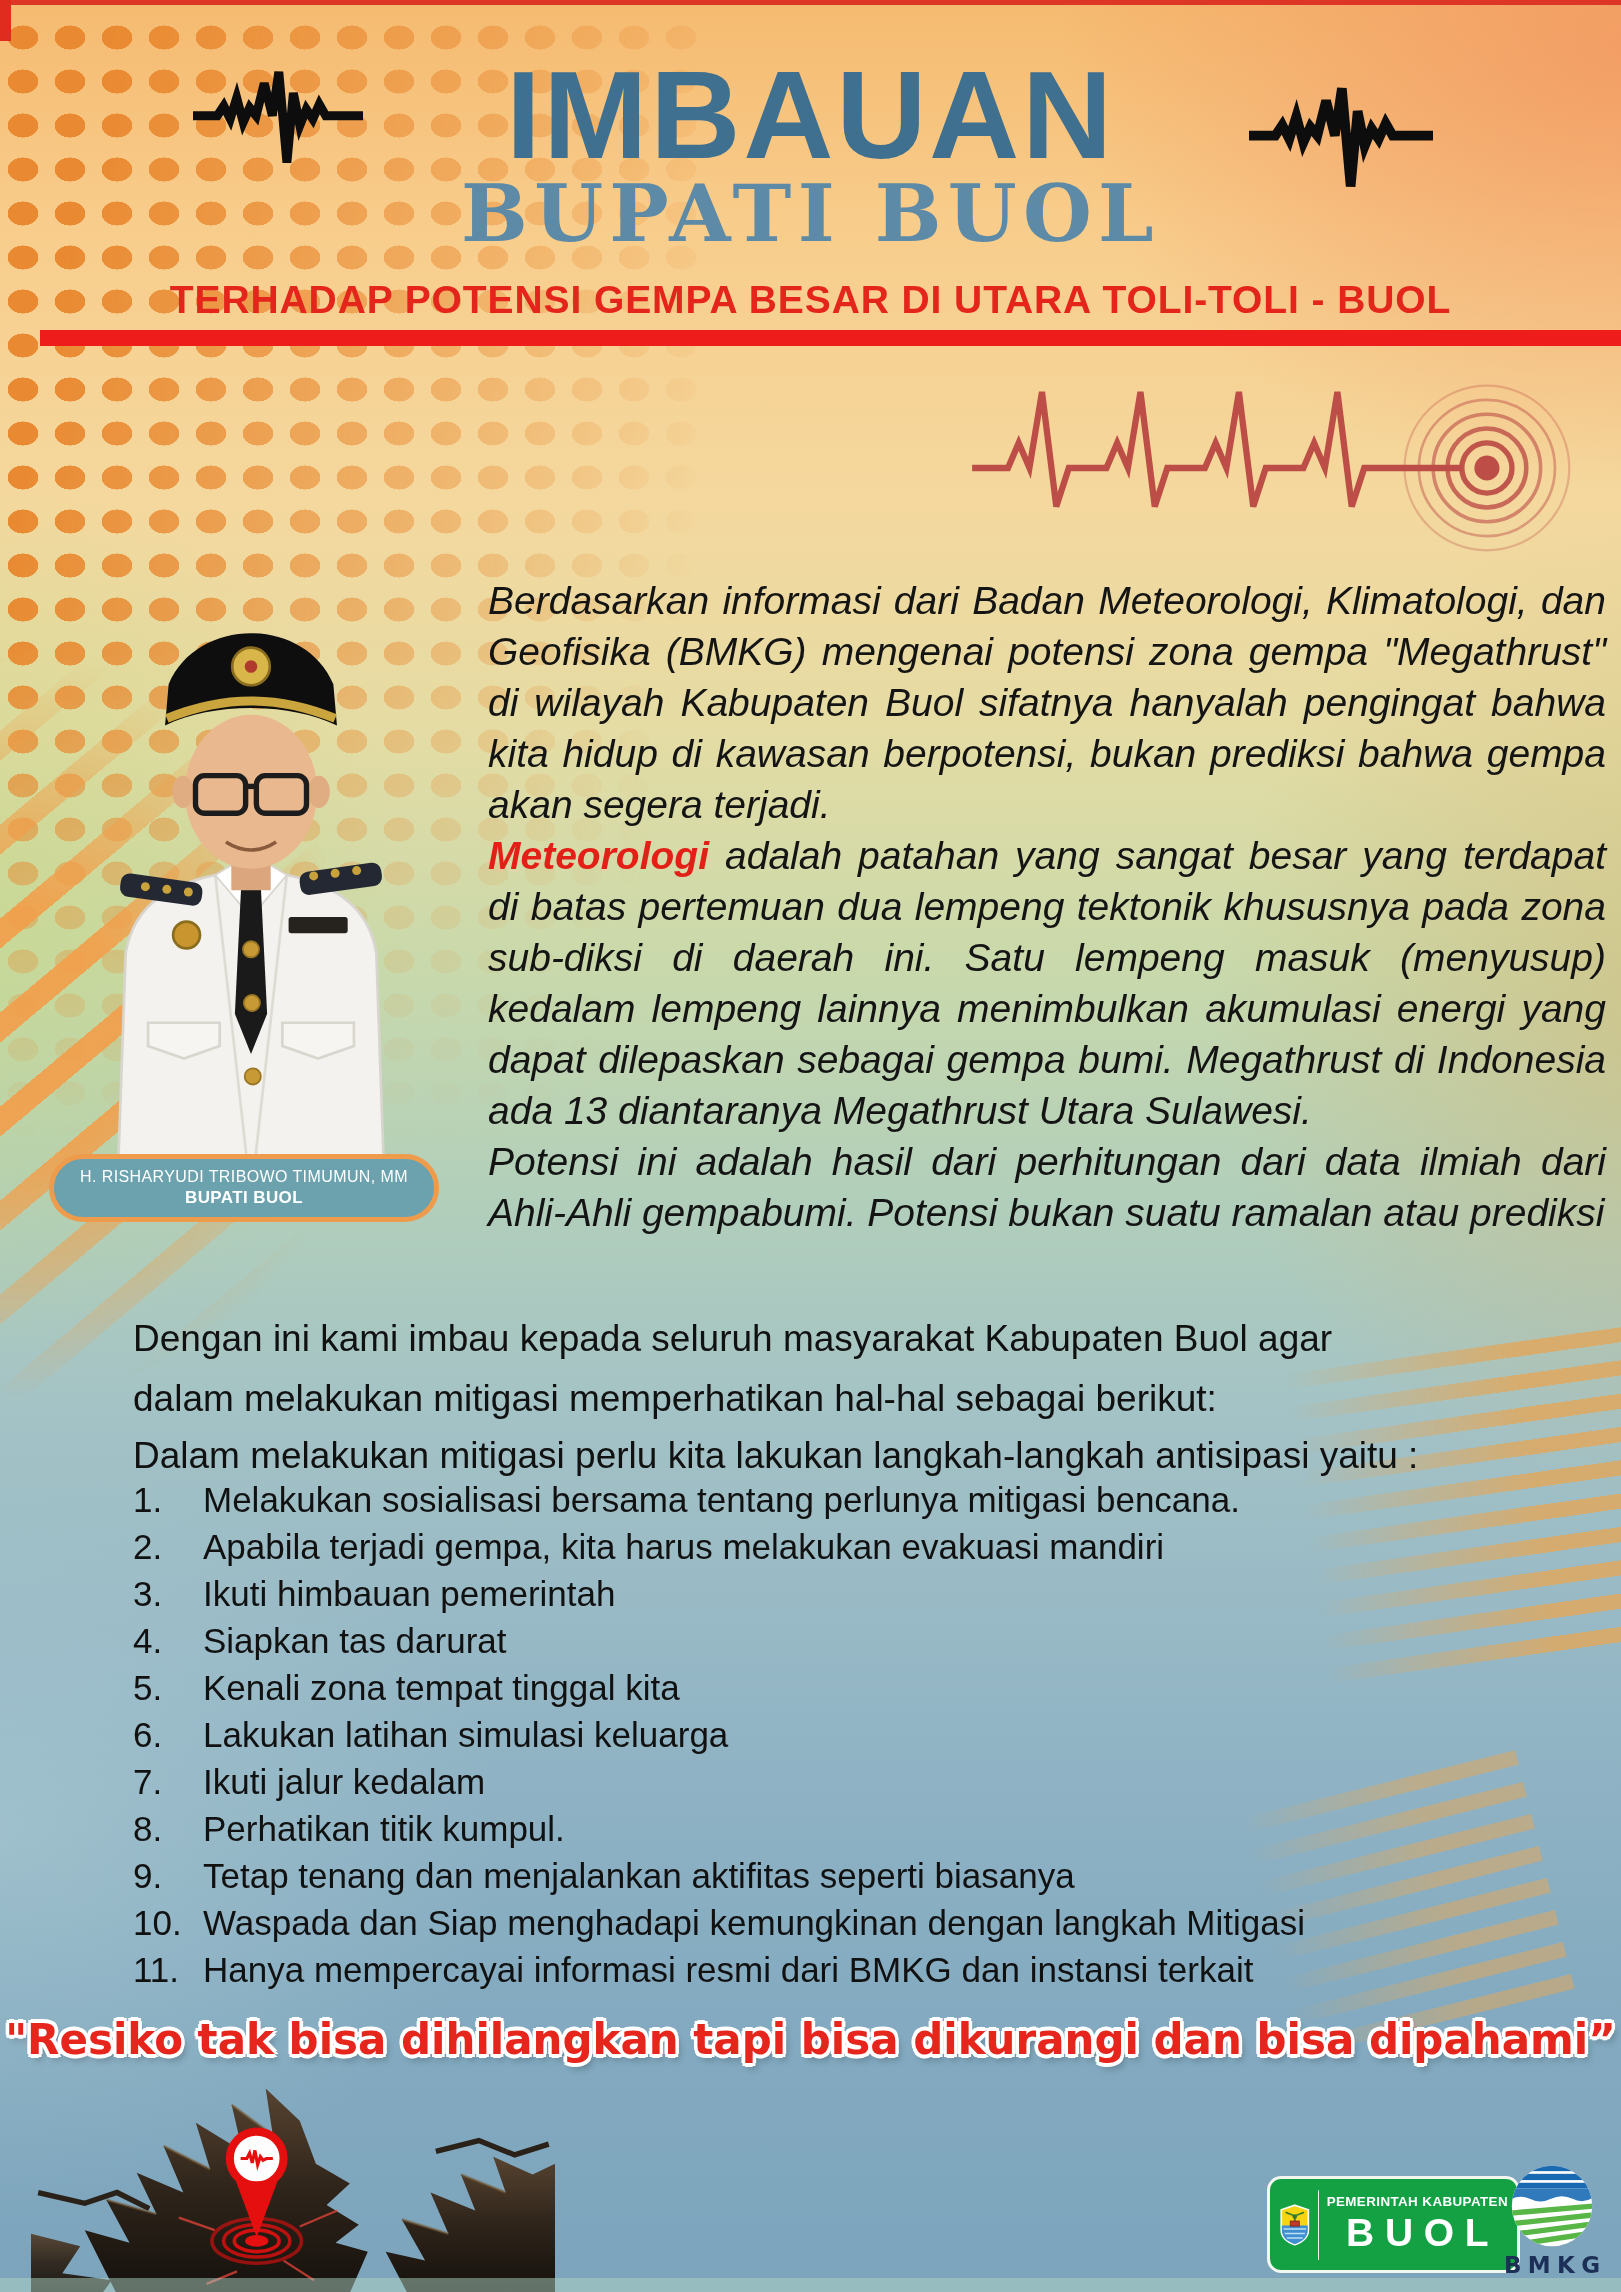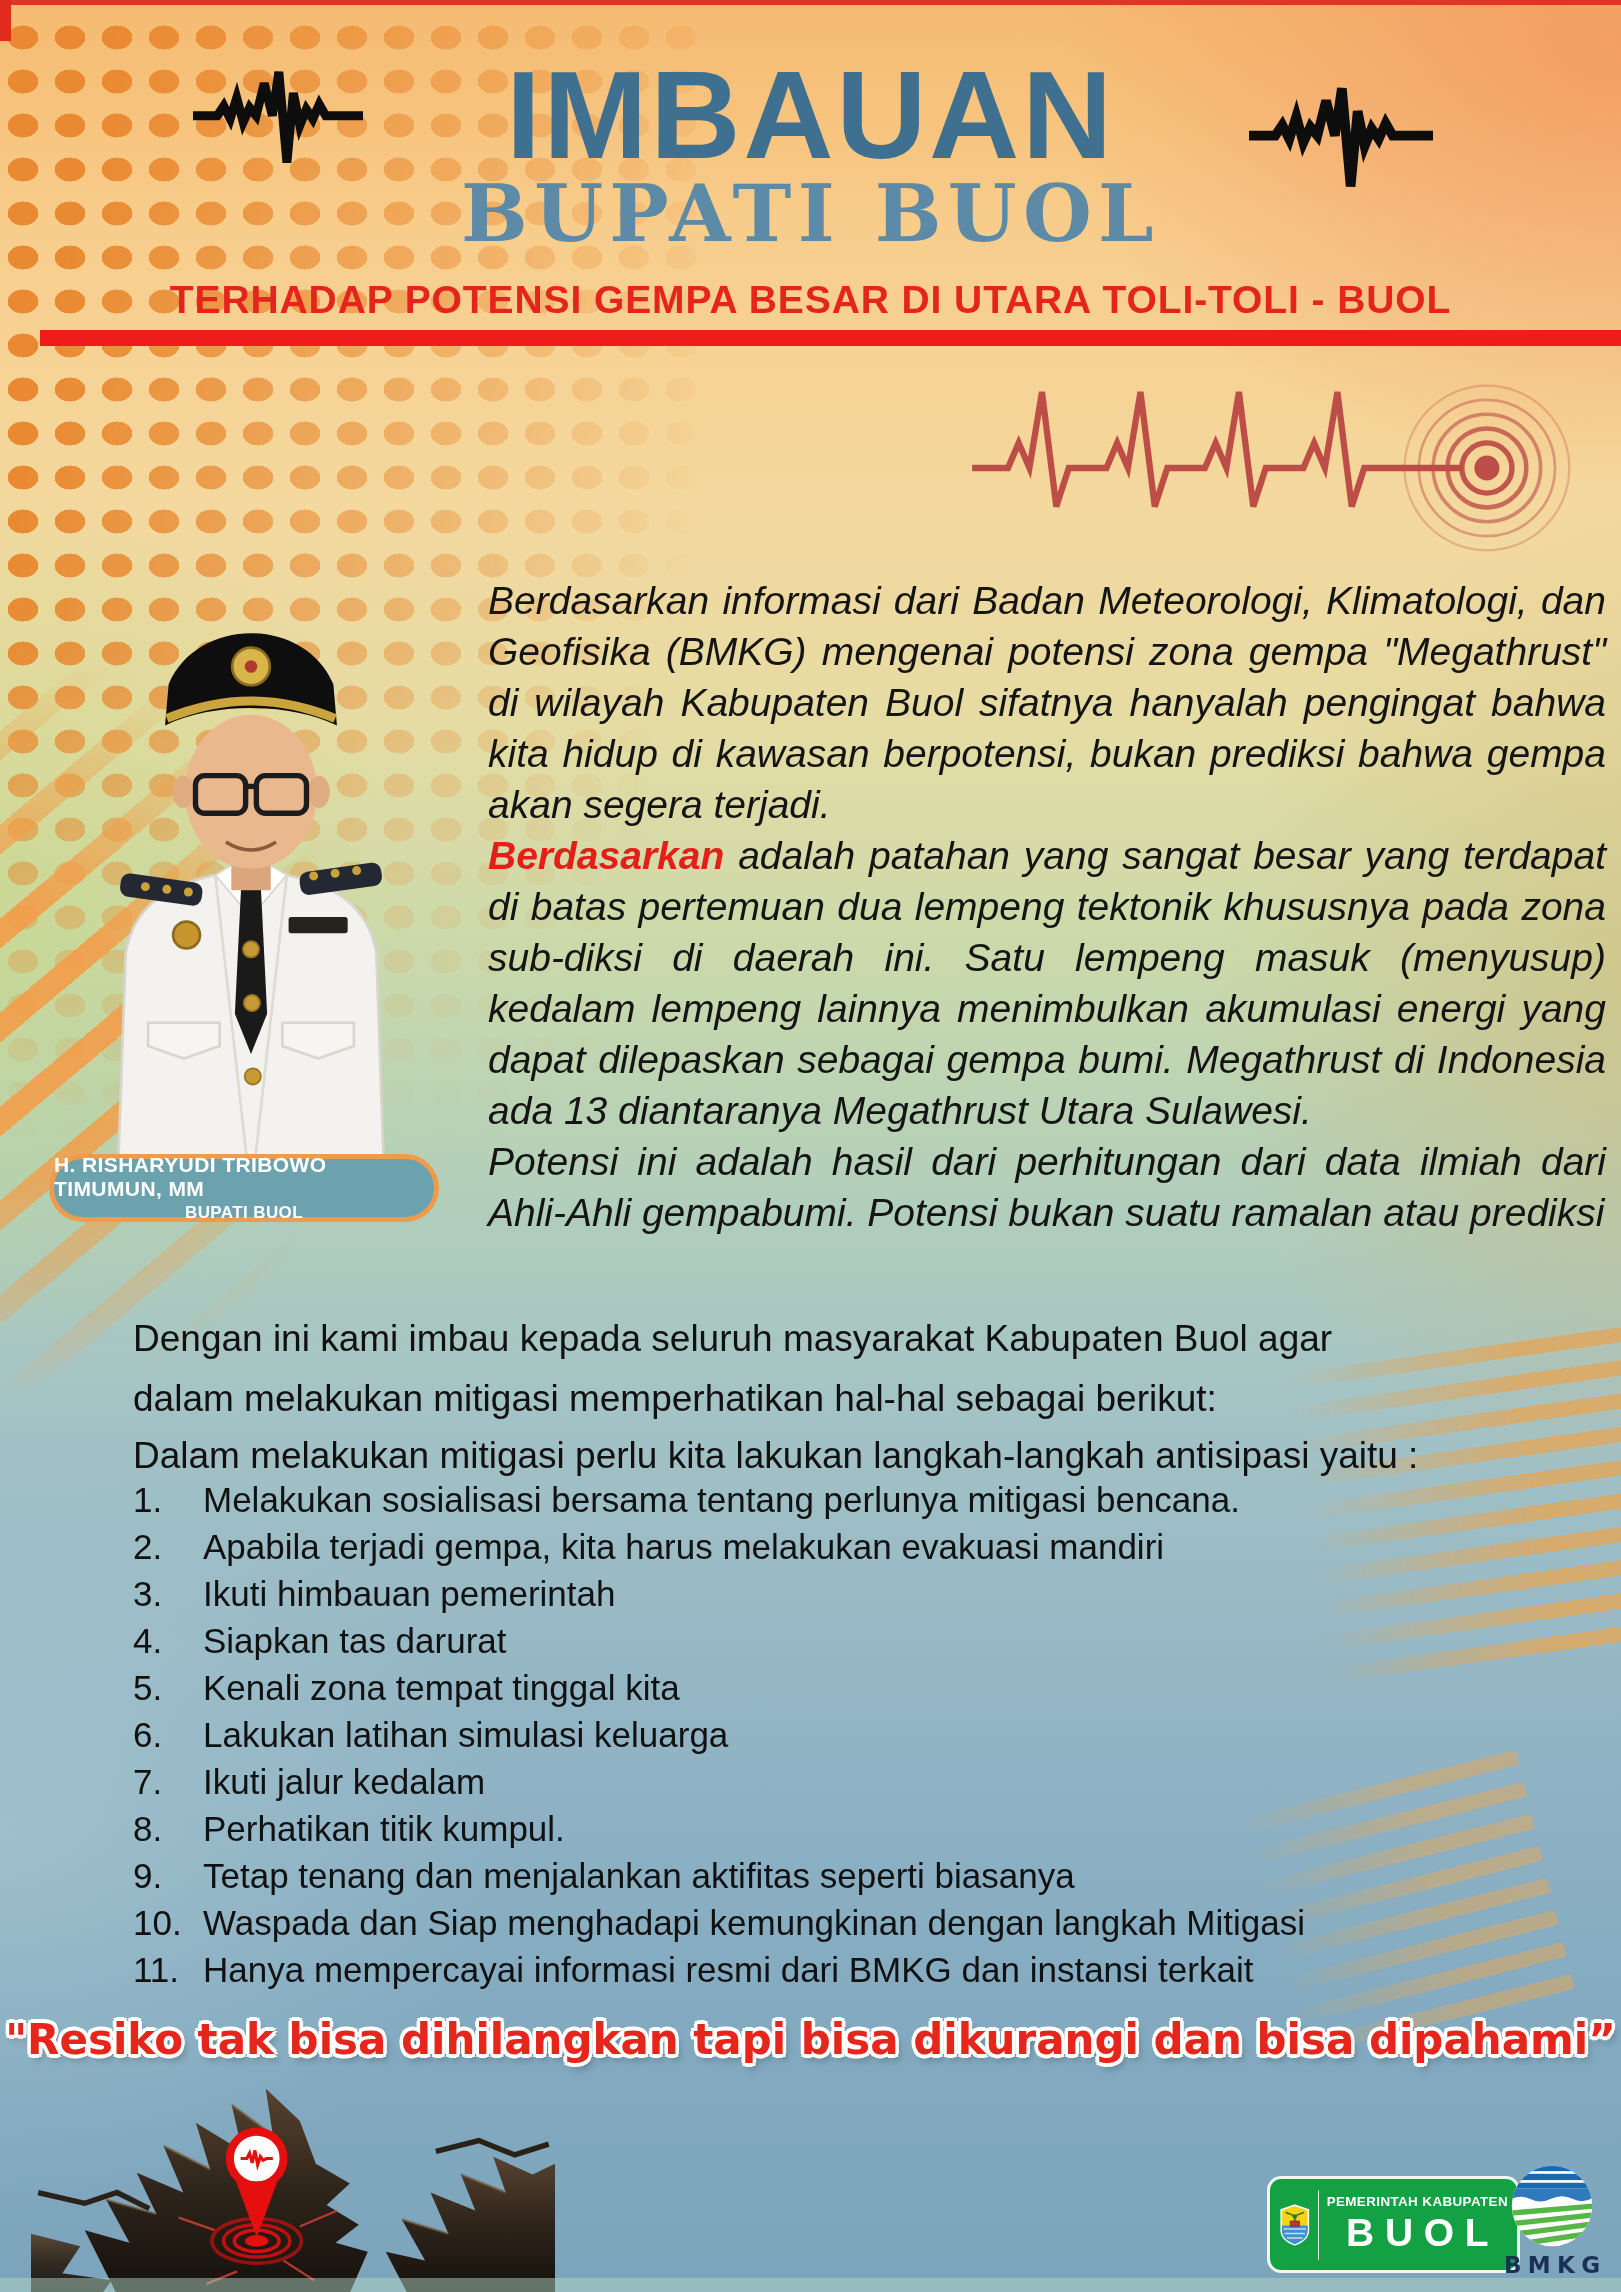--- a/index.html
+++ b/index.html
@@ -47,21 +47,21 @@
   #banner{left:0;top:278px;width:1621px;text-align:center;
     font-weight:bold;font-size:39px;color:#e4251c;letter-spacing:0.9px;}
   #red-bar{left:40px;top:330px;width:1581px;height:16px;background:#ee1d1b;}
   
   #ecg{left:972px;top:374px;width:618px;height:188px;}
   
   #photo{left:63px;top:602px;width:376px;height:555px;}
   #caption{left:49px;top:1154px;width:390px;height:68px;background:#6ba2ae;
     border:5.4px solid #ef9b4c;border-radius:38px;box-sizing:border-box;
     display:flex;flex-direction:column;justify-content:center;align-items:center;color:#fff;}
-  #caption .l1{font-size:21px;font-weight:bold;letter-spacing:0.4px;}
+  #caption .l1{font-size:16px;font-weight:normal;letter-spacing:0.4px;}
   #caption .l2{font-size:17px;font-weight:bold;letter-spacing:0.4px;margin-top:2.7px;}
   
   #intro{left:488px;top:575px;width:1118px;font-style:italic;font-size:39px;
     line-height:51px;color:#141414;text-align:justify;}
   #intro p{margin:0;}
   .mega{color:#e32017;font-weight:bold;}
   
   #appeal-intro{left:133px;top:1309px;width:1254px;font-size:37px;line-height:60px;color:#111;}
   #list-intro{left:133px;top:1435px;width:1308px;font-size:37px;color:#111;}
   #list{left:133px;top:1480px;width:1325px;}
@@ -181,21 +181,21 @@
     <circle cx="210" cy="72" r="7" fill="#b03a2e"></circle>
   </svg>
 
   <div class="abs" id="caption">
     <div class="l1">H. RISHARYUDI TRIBOWO TIMUMUN, MM</div>
     <div class="l2">BUPATI BUOL</div>
   </div>
 
   <div class="abs" id="intro">
     <p>Berdasarkan informasi dari Badan Meteorologi, Klimatologi, dan Geofisika (BMKG) mengenai potensi zona gempa "Megathrust" di wilayah Kabupaten Buol sifatnya hanyalah pengingat bahwa kita hidup di kawasan berpotensi, bukan prediksi bahwa gempa akan segera terjadi.</p>
-    <p><span class="mega">Berdasarkan</span><span>  adalah patahan yang sangat besar yang terdapat di batas pertemuan dua lempeng tektonik khususnya pada zona sub-diksi di daerah ini. Satu lempeng masuk (menyusup) kedalam lempeng lainnya menimbulkan akumulasi energi yang dapat dilepaskan sebagai gempa bumi. Megathrust di Indonesia ada 13 diantaranya Megathrust Utara Sulawesi.</span></p>
+    <p><span class="mega">Meteorologi</span><span>  adalah patahan yang sangat besar yang terdapat di batas pertemuan dua lempeng tektonik khususnya pada zona sub-diksi di daerah ini. Satu lempeng masuk (menyusup) kedalam lempeng lainnya menimbulkan akumulasi energi yang dapat dilepaskan sebagai gempa bumi. Megathrust di Indonesia ada 13 diantaranya Megathrust Utara Sulawesi.</span></p>
     <p>Potensi ini adalah hasil dari perhitungan dari data ilmiah dari Ahli-Ahli gempabumi. Potensi bukan suatu ramalan atau prediksi</p>
   </div>
 
   <div class="abs" id="list-intro">Dalam melakukan mitigasi perlu kita lakukan langkah-langkah antisipasi yaitu :</div>
   <div class="abs" id="appeal-intro">Dengan ini kami imbau kepada seluruh masyarakat Kabupaten Buol agar dalam melakukan mitigasi memperhatikan hal-hal sebagai berikut:</div>
 
   <div class="abs" id="list">
     <div class="row">
         <span class="n">1.</span>
         <span class="t">Melakukan sosialisasi bersama tentang perlunya mitigasi bencana.</span>

